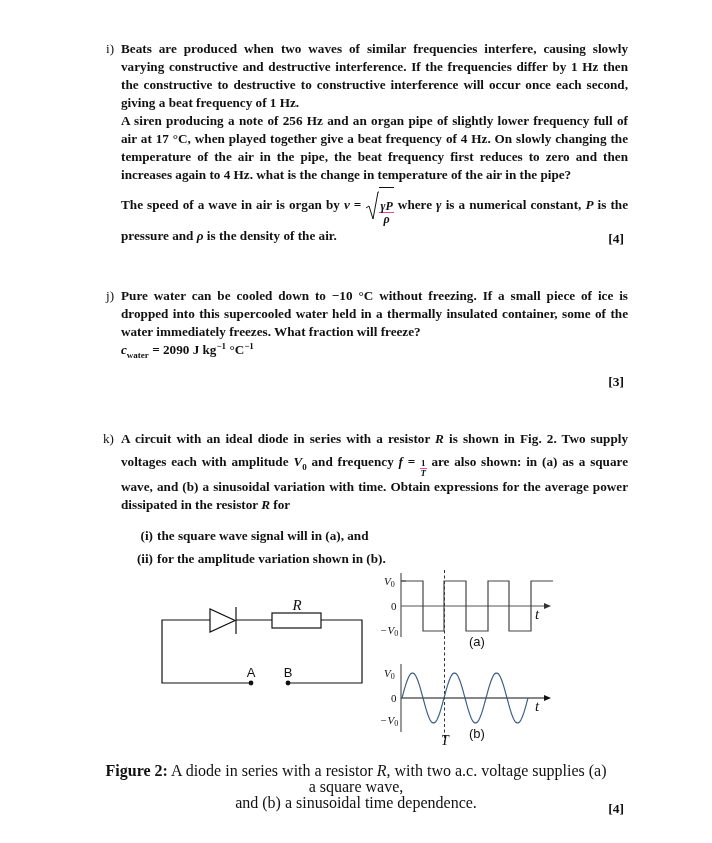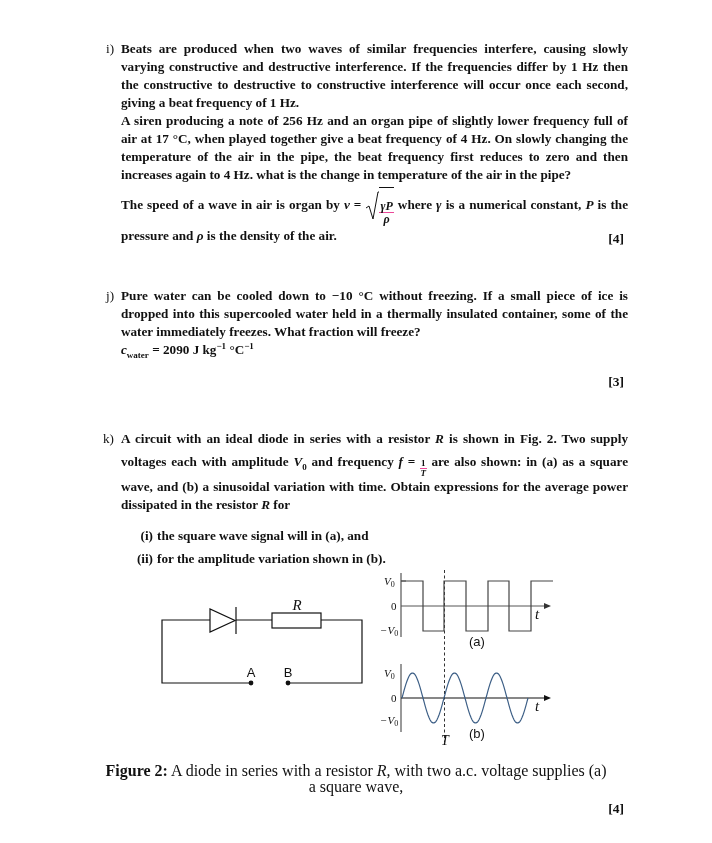--- a/index.html
+++ b/index.html
@@ -111,15 +111,16 @@
     <text class="ser" x="391" y="702" font-size="11" fill="#111">0</text>
     <text class="ser" x="380" y="724" font-size="11" font-style="italic" fill="#111"><tspan>−V</tspan><tspan font-size="8" dy="2" font-style="normal">0</tspan></text>
     <text class="ser" x="535" y="711" font-size="15" font-style="italic" fill="#111">t</text>
     <text class="ser" x="441" y="745" font-size="14" font-style="italic" fill="#111">T</text>
     <text x="469" y="738" font-size="13" fill="#111">(b)</text>
   </g>
 </svg>
 
 <div class="caption">
   <b>Figure 2:</b><span> A diode in series with a resistor </span><span class="it">R</span><span>, with two a.c. voltage supplies (a) a square wave,</span><br>
+  <span>and (b) a sinusoidal time dependence.</span>
 </div>
 
 <div class="marks" style="top:801px;">[4]</div>
 
 </body></html>

